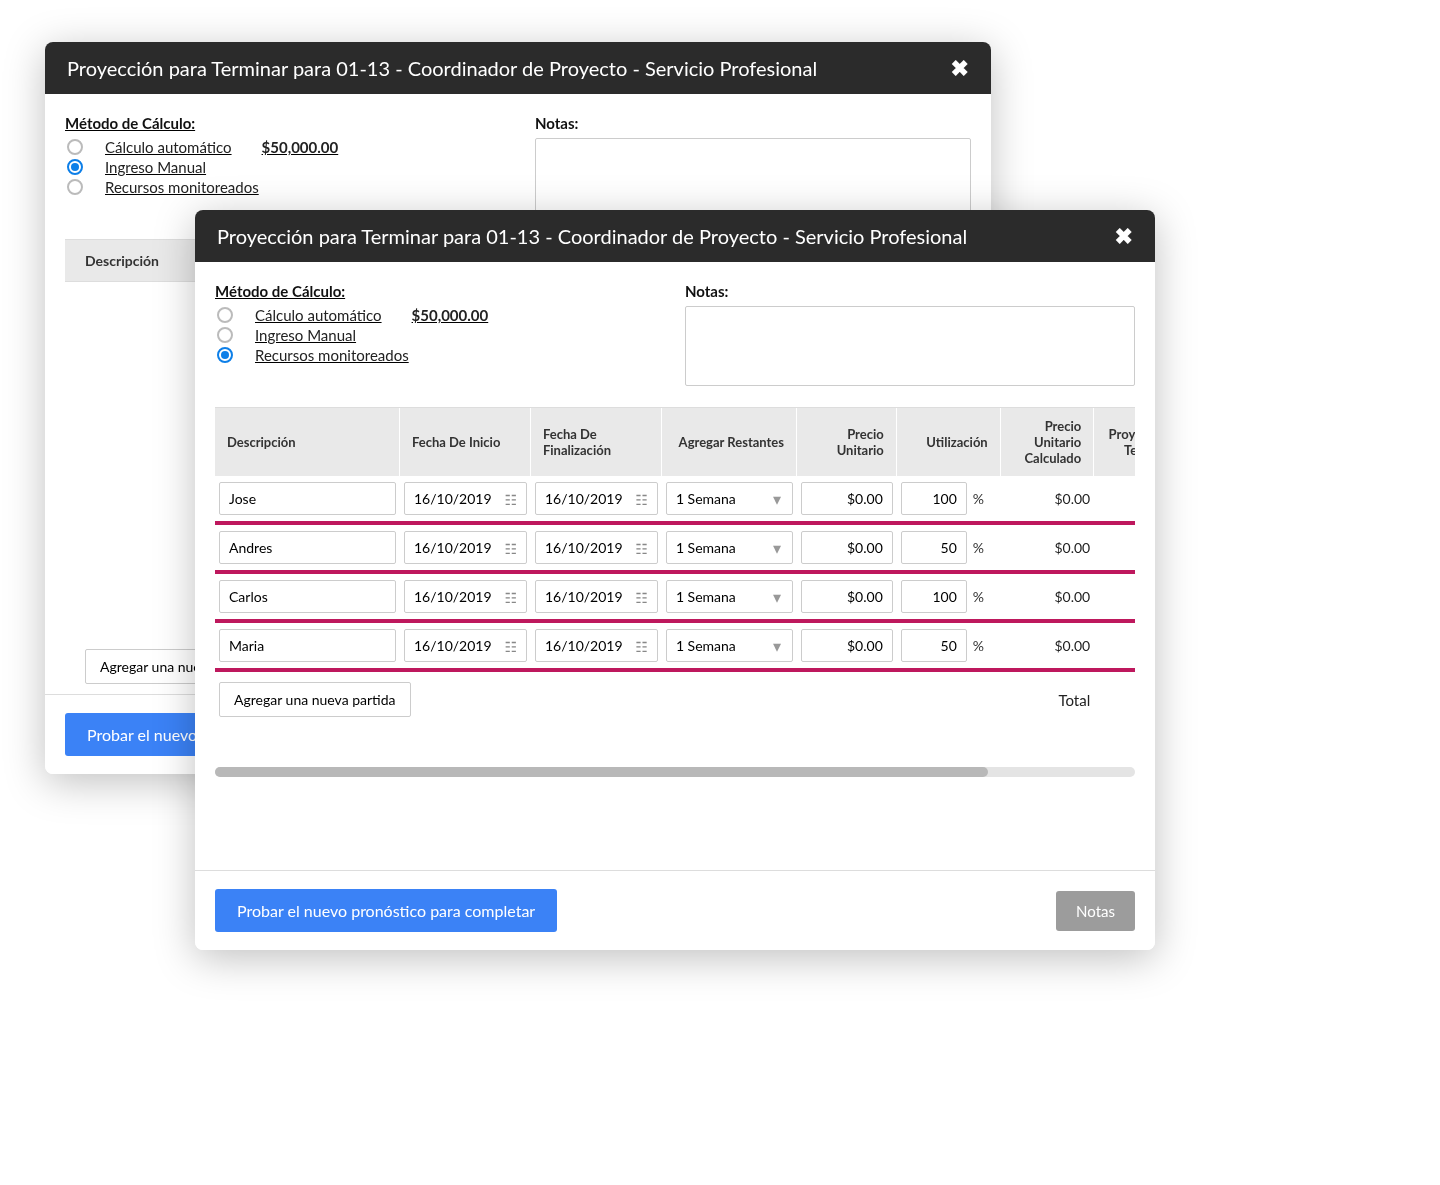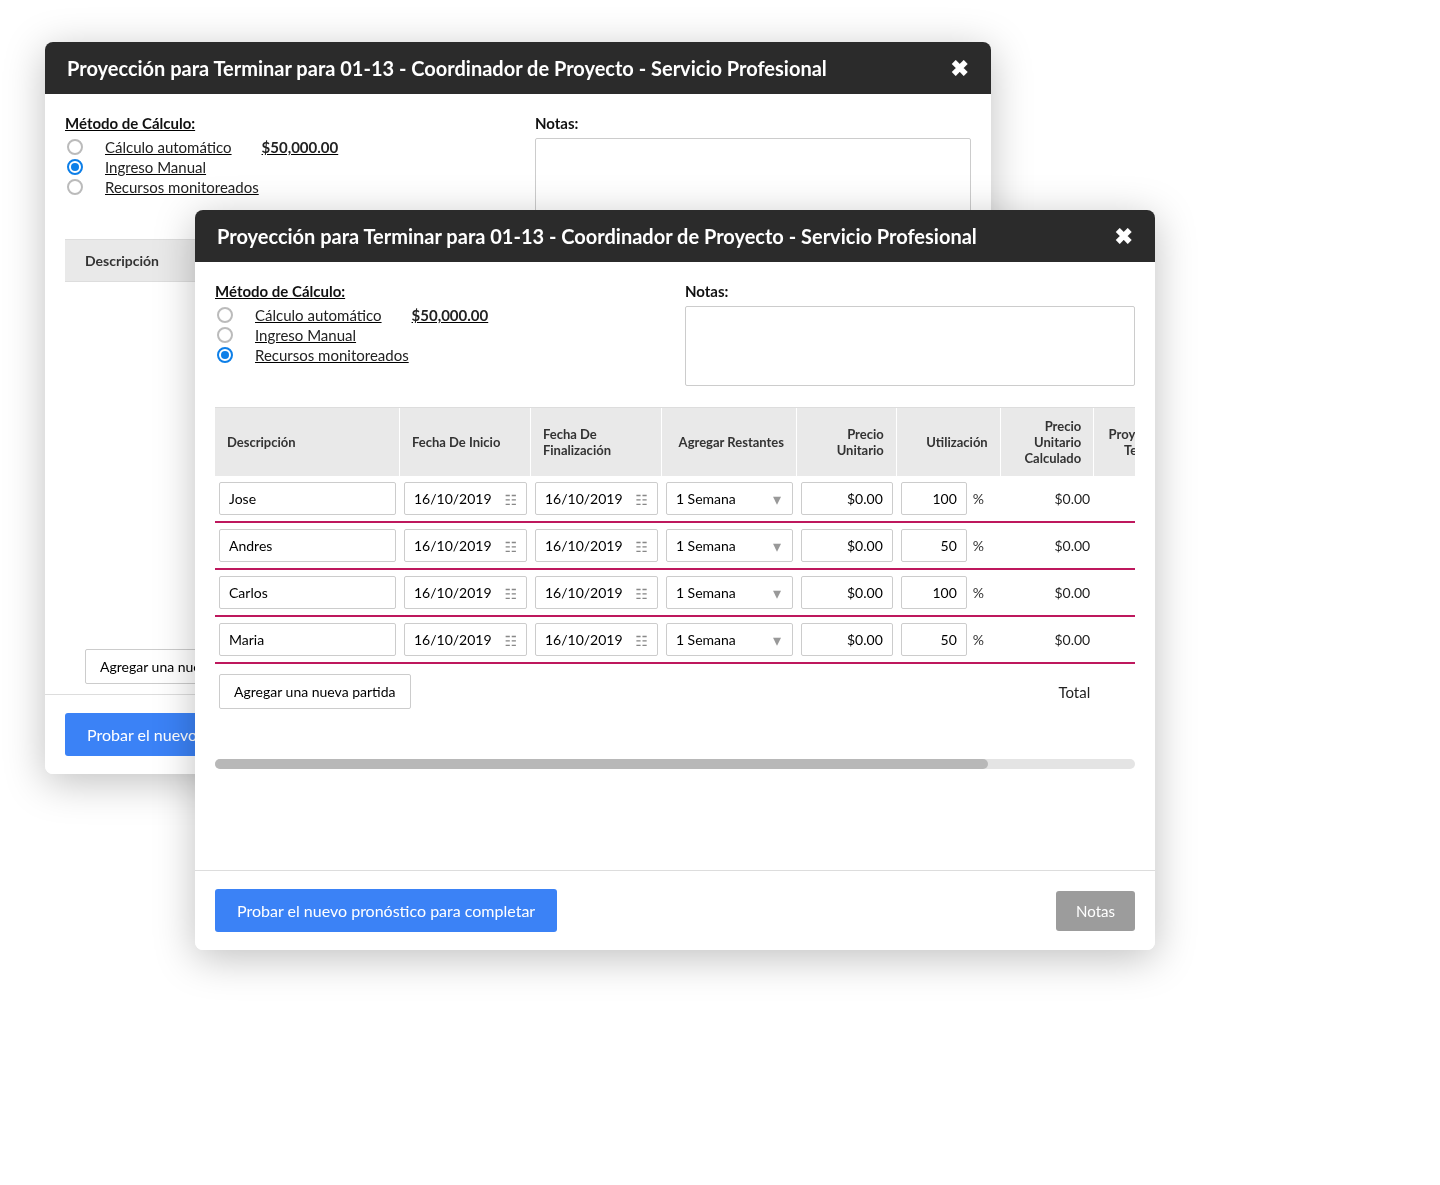--- a/index.html
+++ b/index.html
@@ -37,21 +37,21 @@
     .modal-header {
       background: #2b2b2b;
       color: #fff;
       padding: 14px 22px;
       display: flex;
       justify-content: space-between;
       align-items: center;
     }
     .modal-title {
       font-size: 20px;
-      font-weight: 700;
+      font-weight: 400;
     }
     .close-icon {
       font-size: 22px;
       font-weight: 900;
       cursor: pointer;
       color: #fff;
       line-height: 1;
     }
     .modal-body {
       padding: 20px 20px 0 20px;
@@ -137,21 +137,21 @@
       color: #333;
       padding: 10px 12px;
       text-align: left;
       border-right: 1px solid #fff;
       vertical-align: middle;
     }
     .tbl th.right { text-align: right; }
     .tbl td {
       padding: 6px 4px;
       vertical-align: middle;
-      border-bottom: 2px solid #be185d;
+      border-bottom: 4px solid #be185d;
     }
     .cell-input {
       width: 100%;
       border: 1px solid #ccc;
       border-radius: 2px;
       padding: 7px 9px;
       font-size: 14px;
       font-family: inherit;
     }
     .date-cell {

